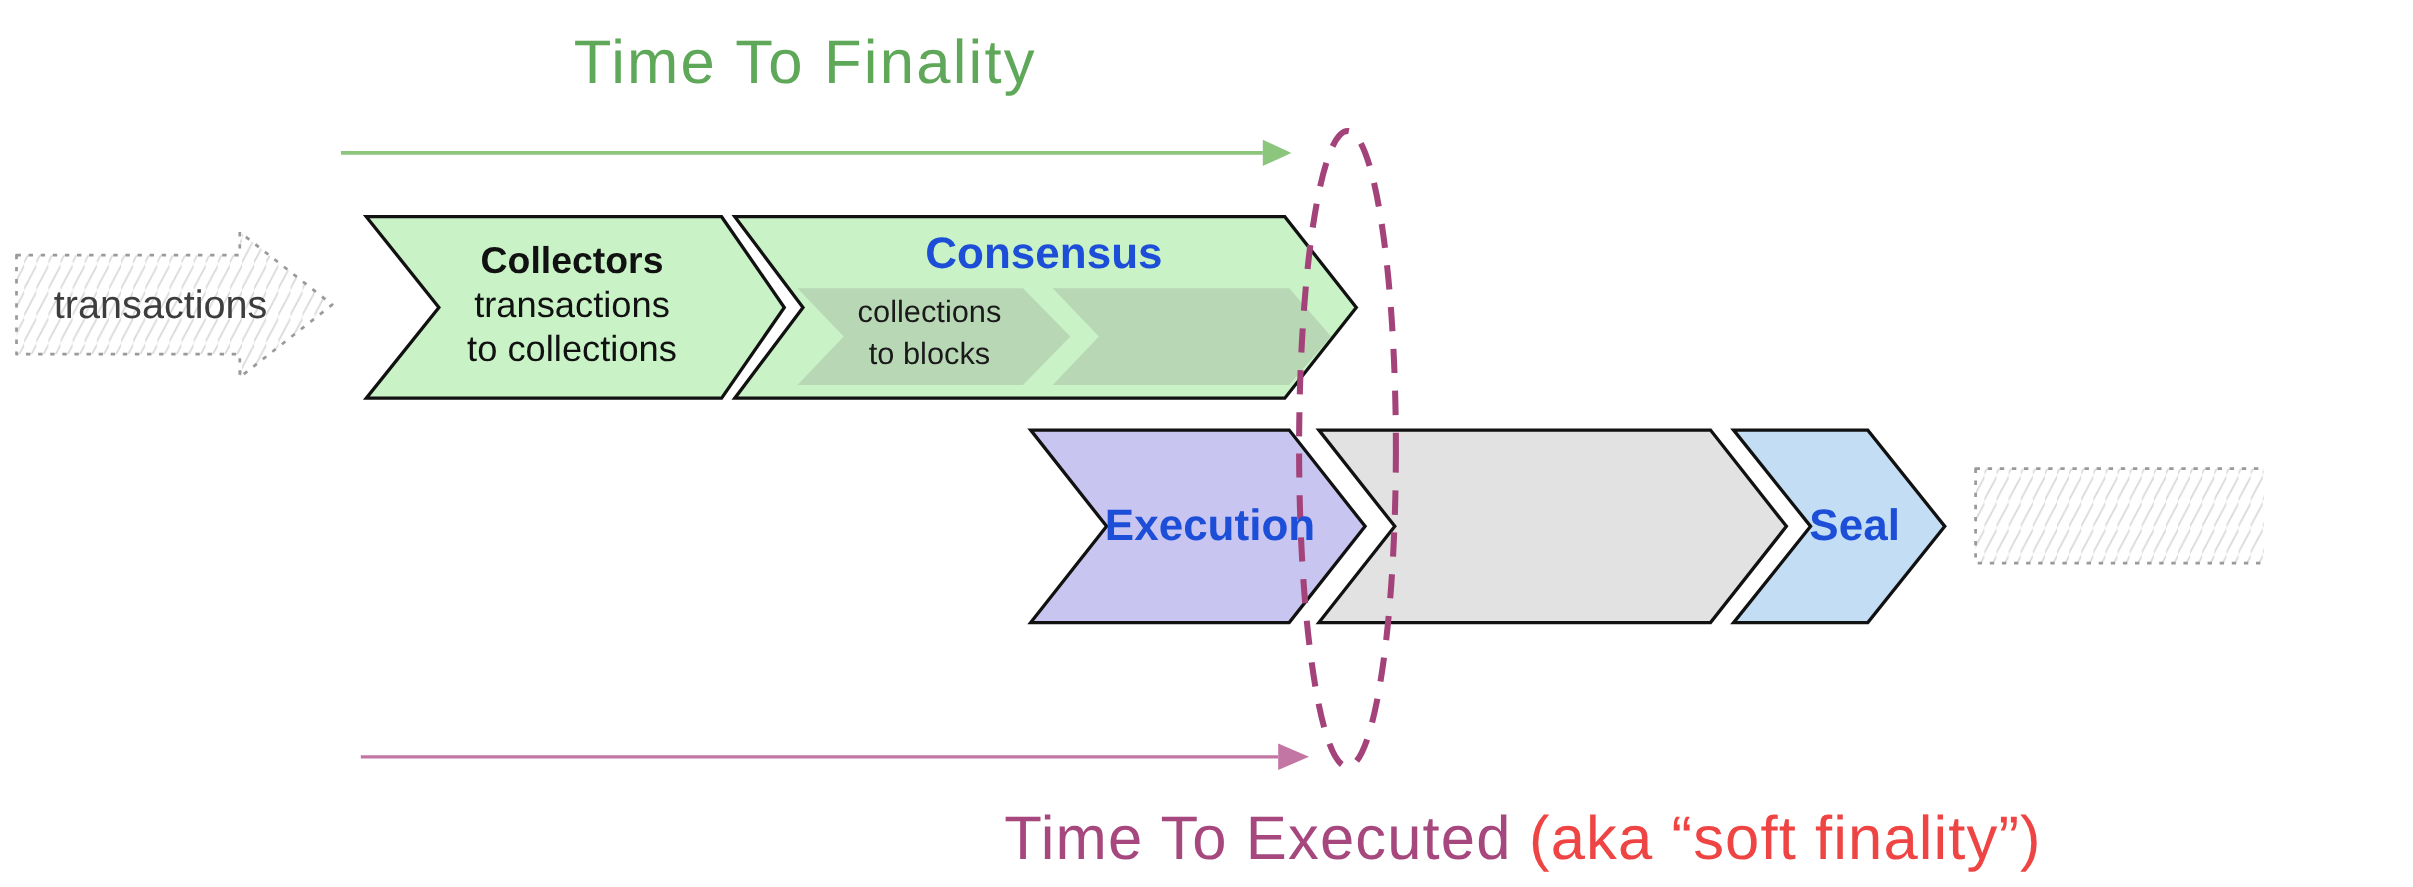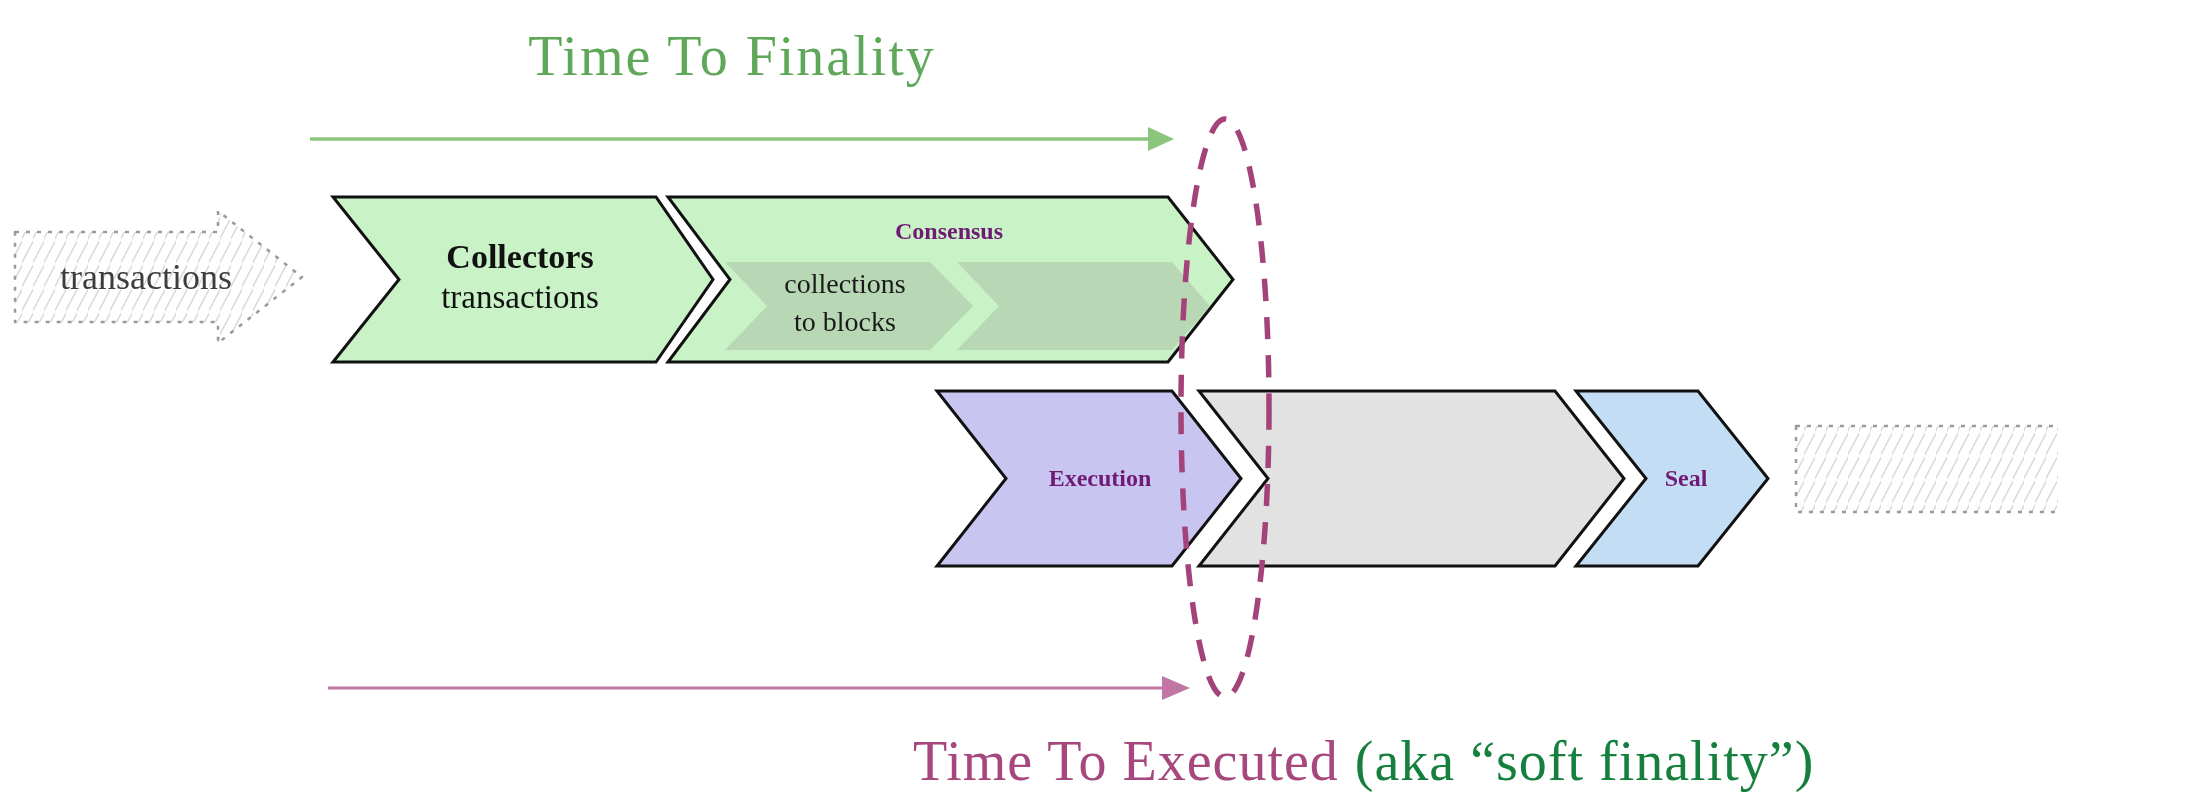--- a/index.html
+++ b/index.html
@@ -1,30 +1,30 @@
 <!DOCTYPE html>
 <html><head>
 <meta charset="utf-8">
 <style>
   html,body{margin:0;padding:0;background:#ffffff;}
   .canvas{
     position:relative;width:2058px;height:806px;background:#ffffff;
-    font-family:Liberation Serif, serif;overflow:hidden;
+    font-family:Liberation Sans, sans-serif;overflow:hidden;
   }
   .canvas svg{position:absolute;left:0;top:0;}
   .txt{position:absolute;white-space:nowrap;}
   .center{transform:translate(-50%,-50%);text-align:center;}
   .vcenter{transform:translateY(-50%);}
   .title-finality{
     font-size:56px;letter-spacing:2px;color:#5fa85a;font-weight:400;
   }
   .title-executed{font-size:56px;letter-spacing:1px;font-weight:400;}
   .title-executed .main{color:#a6487e;}
-  .title-executed .note{color:#15803d;margin-left:16px;}
-  .stage-label{font-size:24px;font-weight:bold;color:#701a75;}
+  .title-executed .note{color:#ef4444;margin-left:16px;}
+  .stage-label{font-size:40px;font-weight:bold;color:#1d4ed8;}
   .stage-block{line-height:40px;}
   .stage-block .b{font-weight:bold;font-size:34px;color:#111;}
   .stage-block .r{font-weight:400;font-size:33px;color:#111;}
   .sub-block{line-height:38px;font-size:28px;color:#1a1a1a;}
   .sketch-label{font-size:36px;color:#3d3d3d;}
   .out-block{line-height:38px;font-size:34px;color:#2f2f2f;text-align:left;}
 </style>
 </head>
 <body>
 
@@ -68,20 +68,21 @@
   <div class="txt vcenter title-executed" style="left:913px;top:761px;">
     <span class="main">Time To Executed</span><span class="note">(aka “soft finality”)</span>
   </div>
 
   <div class="txt center sketch-label" style="left:146px;top:277px;">transactions</div>
 
 
   <div class="txt center stage-block" style="left:520px;top:277px;">
     <div class="b">Collectors</div>
     <div class="r">transactions</div>
+    <div class="r">to collections</div>
   </div>
 
   <div class="txt center stage-label" style="left:949px;top:231px;">Consensus</div>
 
   <div class="txt center sub-block" style="left:845px;top:303px;">
     <div>collections</div>
     <div>to blocks</div>
   </div>
 
 

